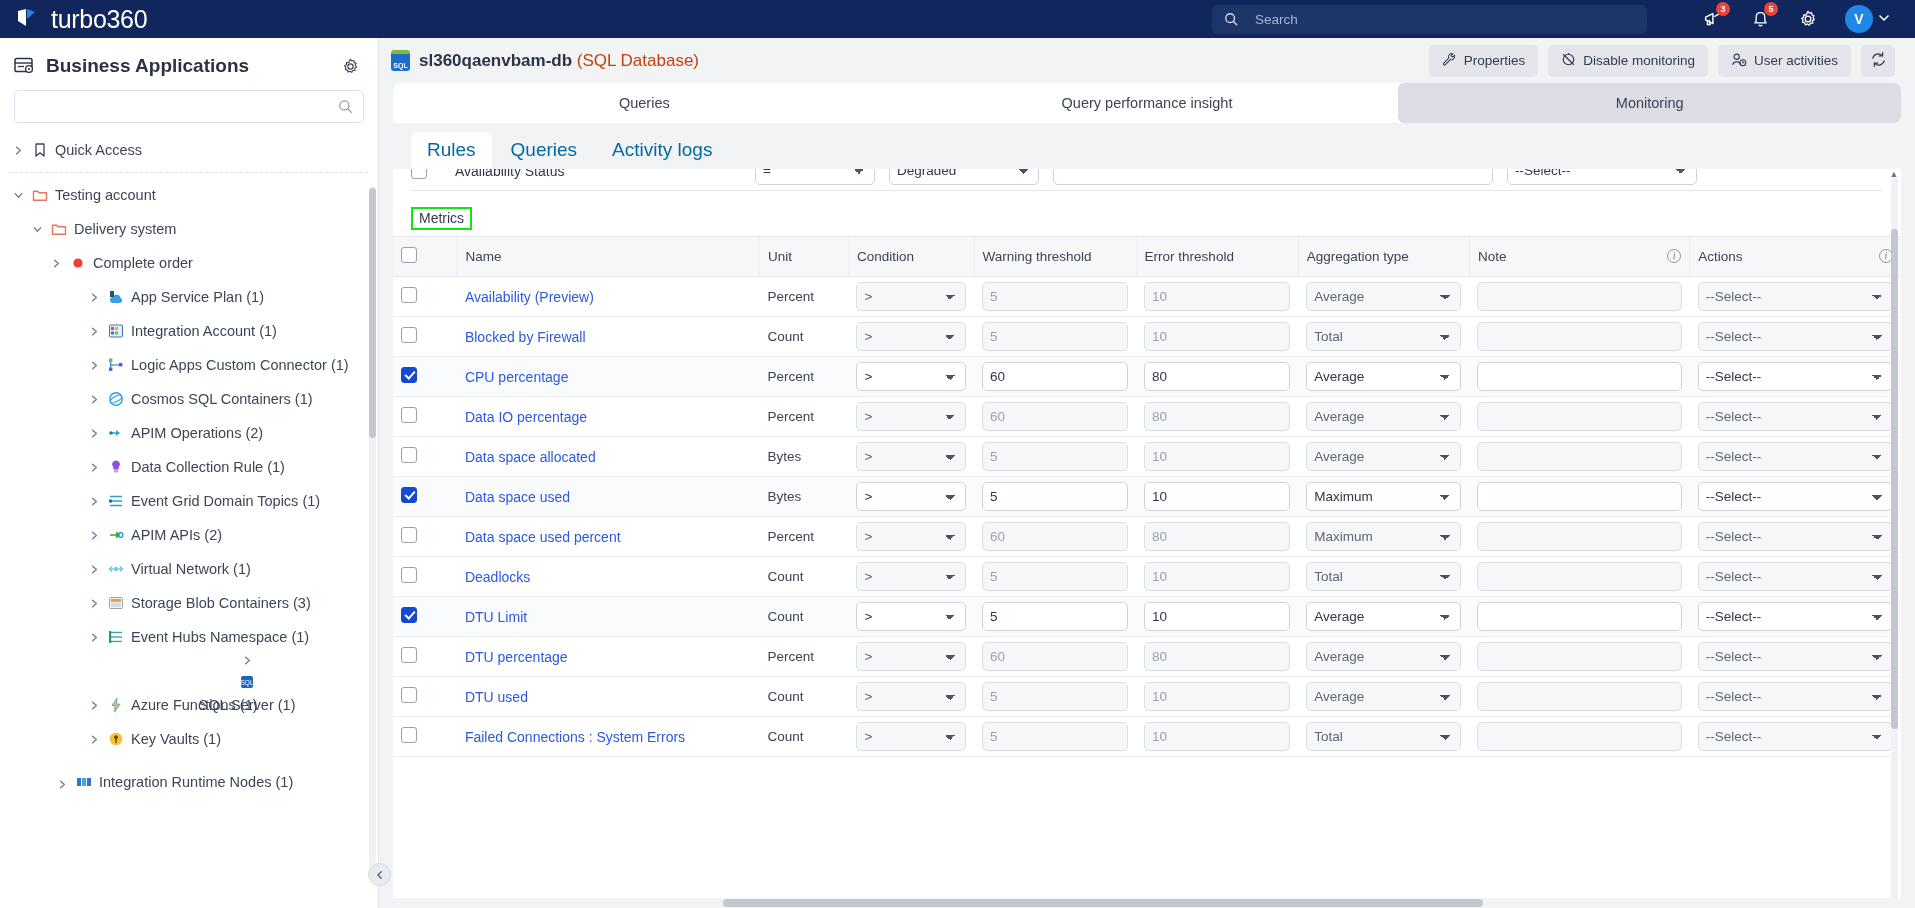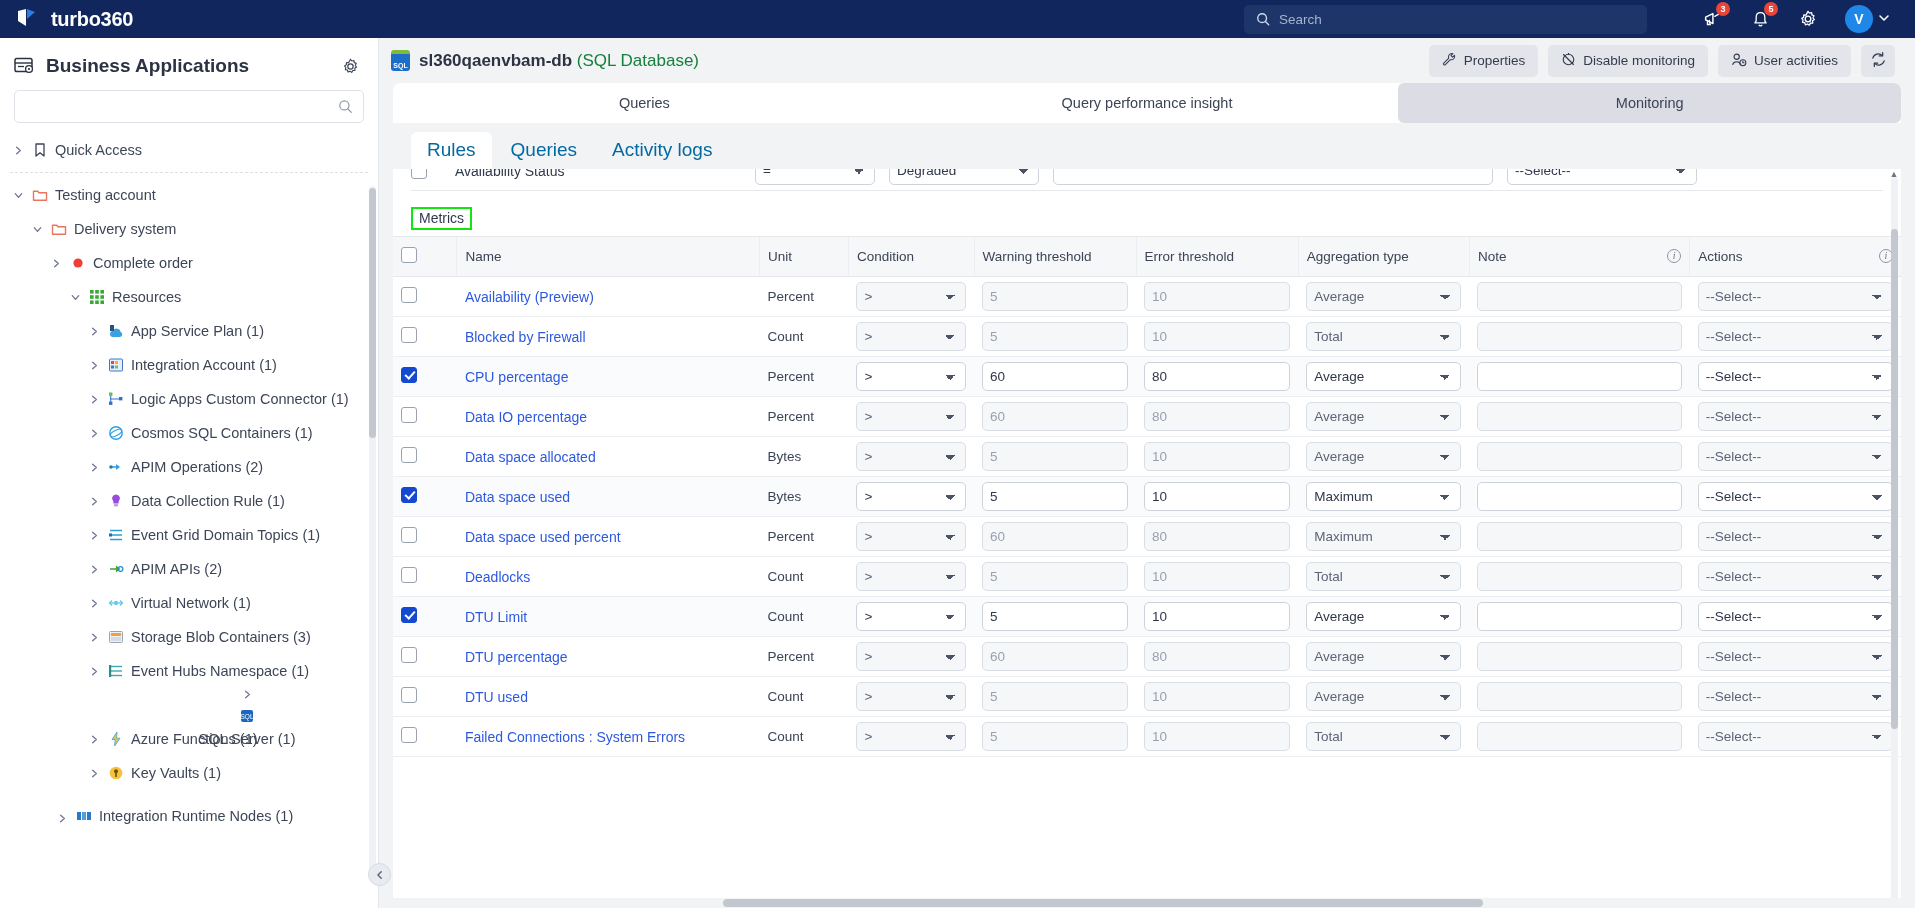--- a/index.html
+++ b/index.html
@@ -18,32 +18,32 @@
   .topbar {
     height: 38px; flex: 0 0 38px;
     background: #10265c;
     display: flex; align-items: center;
     padding: 0 14px;
     position: relative;
   }
   .brand { display: flex; align-items: center; gap: 11px; }
   .brand-logo { width: 26px; height: 26px; position: relative; }
   .brand-name {
-    color: #ffffff; font-size: 20px; font-weight: 700; letter-spacing: -0.3px;
+    color: #ffffff; font-size: 25px; font-weight: 400; letter-spacing: -0.3px;
   }
   .topbar-right {
     margin-left: auto; display: flex; align-items: center; gap: 26px;
     padding-right: 10px;
   }
   .global-search {
-    width: 403px; height: 29px;
+    width: 435px; height: 29px;
     background: #1d3568;
     border-radius: 5px;
     display: flex; align-items: center;
-    padding: 0 12px; gap: 9px;
+    padding: 0 12px; gap: 17px;
     margin-right: 28px;
   }
   .global-search .mag { width: 14px; height: 14px; flex: 0 0 14px; }
   .global-search input {
     background: transparent; border: none; outline: none;
     color: #ffffff; font-size: 13.5px;
     font-family: "Liberation Sans", sans-serif;
     width: 100%;
   }
   .global-search input::placeholder { color: #a6b4ce; }
@@ -153,21 +153,21 @@
   .res-title { display: flex; align-items: center; gap: 9px; }
   .sqlico {
     width: 19px; height: 21px; border-radius: 3px;
     background: linear-gradient(to bottom,#7fba3f 0 4px,#1e6ec8 4px 100%);
     position: relative; overflow: hidden;
     display:flex;align-items:flex-end;justify-content:center;
   }
   .sqlico span { font-size: 7px; color:#fff; font-weight:700; line-height:11px;}
   .res-name { font-size: 17px; color: #2d3344; }
   .res-name b { font-weight: 600; }
-  .res-name i { font-style: normal; color: #15803d; }
+  .res-name i { font-style: normal; color: #c2410c; }
   .header-actions { margin-left: auto; display: flex; align-items: center; gap: 10px; }
   .hbtn {
     height: 32px; padding: 0 13px;
     background: #e3e5ea; border: none; border-radius: 5px;
     display: flex; align-items: center; gap: 7px;
     font-size: 13.5px; color: #333b4d; cursor: pointer;
     font-family: "Liberation Sans", sans-serif;
   }
   .hbtn svg { flex: 0 0 auto; }
   .refresh-btn {
@@ -461,43 +461,20 @@
             <svg width="11" height="11" viewBox="0 0 12 12">
               <polyline points="4,2.5 8,6 4,9.5" fill="none" stroke="#6f7992" stroke-width="1.5" stroke-linecap="round" stroke-linejoin="round"></polyline>
             </svg>
           </span>
           <span class="tico">
             <svg width="16" height="16" viewBox="0 0 16 16">
               <circle cx="8" cy="8" r="4.6" fill="#ef3e36"></circle>
             </svg>
           </span>
           <span>Complete order</span>
-        </div>
-        <div class="tree-row" style="padding-left: 69px;">
-          <span class="chev">
-            <svg width="11" height="11" viewBox="0 0 12 12">
-              <polyline points="2.5,4 6,8 9.5,4" fill="none" stroke="#6f7992" stroke-width="1.5" stroke-linecap="round" stroke-linejoin="round"></polyline>
-            </svg>
-          </span>
-          <span class="tico">
-            <svg width="16" height="16" viewBox="0 0 16 16">
-              <g fill="#3aaa35">
-                <rect x="1" y="1" width="3.6" height="3.6"></rect>
-                <rect x="6.2" y="1" width="3.6" height="3.6"></rect>
-                <rect x="11.4" y="1" width="3.6" height="3.6"></rect>
-                <rect x="1" y="6.2" width="3.6" height="3.6"></rect>
-                <rect x="6.2" y="6.2" width="3.6" height="3.6"></rect>
-                <rect x="11.4" y="6.2" width="3.6" height="3.6"></rect>
-                <rect x="1" y="11.4" width="3.6" height="3.6"></rect>
-                <rect x="6.2" y="11.4" width="3.6" height="3.6"></rect>
-                <rect x="11.4" y="11.4" width="3.6" height="3.6"></rect>
-              </g>
-            </svg>
-          </span>
-          <span>Resources</span>
         </div>
         <div class="tree-row" style="padding-left: 88px;">
           <span class="chev">
             <svg width="11" height="11" viewBox="0 0 12 12">
               <polyline points="4,2.5 8,6 4,9.5" fill="none" stroke="#6f7992" stroke-width="1.5" stroke-linecap="round" stroke-linejoin="round"></polyline>
             </svg>
           </span>
           <span class="tico">
             <svg width="16" height="16" viewBox="0 0 16 16">
               <path d="M2 11 a3 3 0 0 1 3-3 a4 4 0 0 1 7.6 1 a2.6 2.6 0 0 1-.6 5H5 a3 3 0 0 1-3-3z" fill="#3b9fe0"></path>

